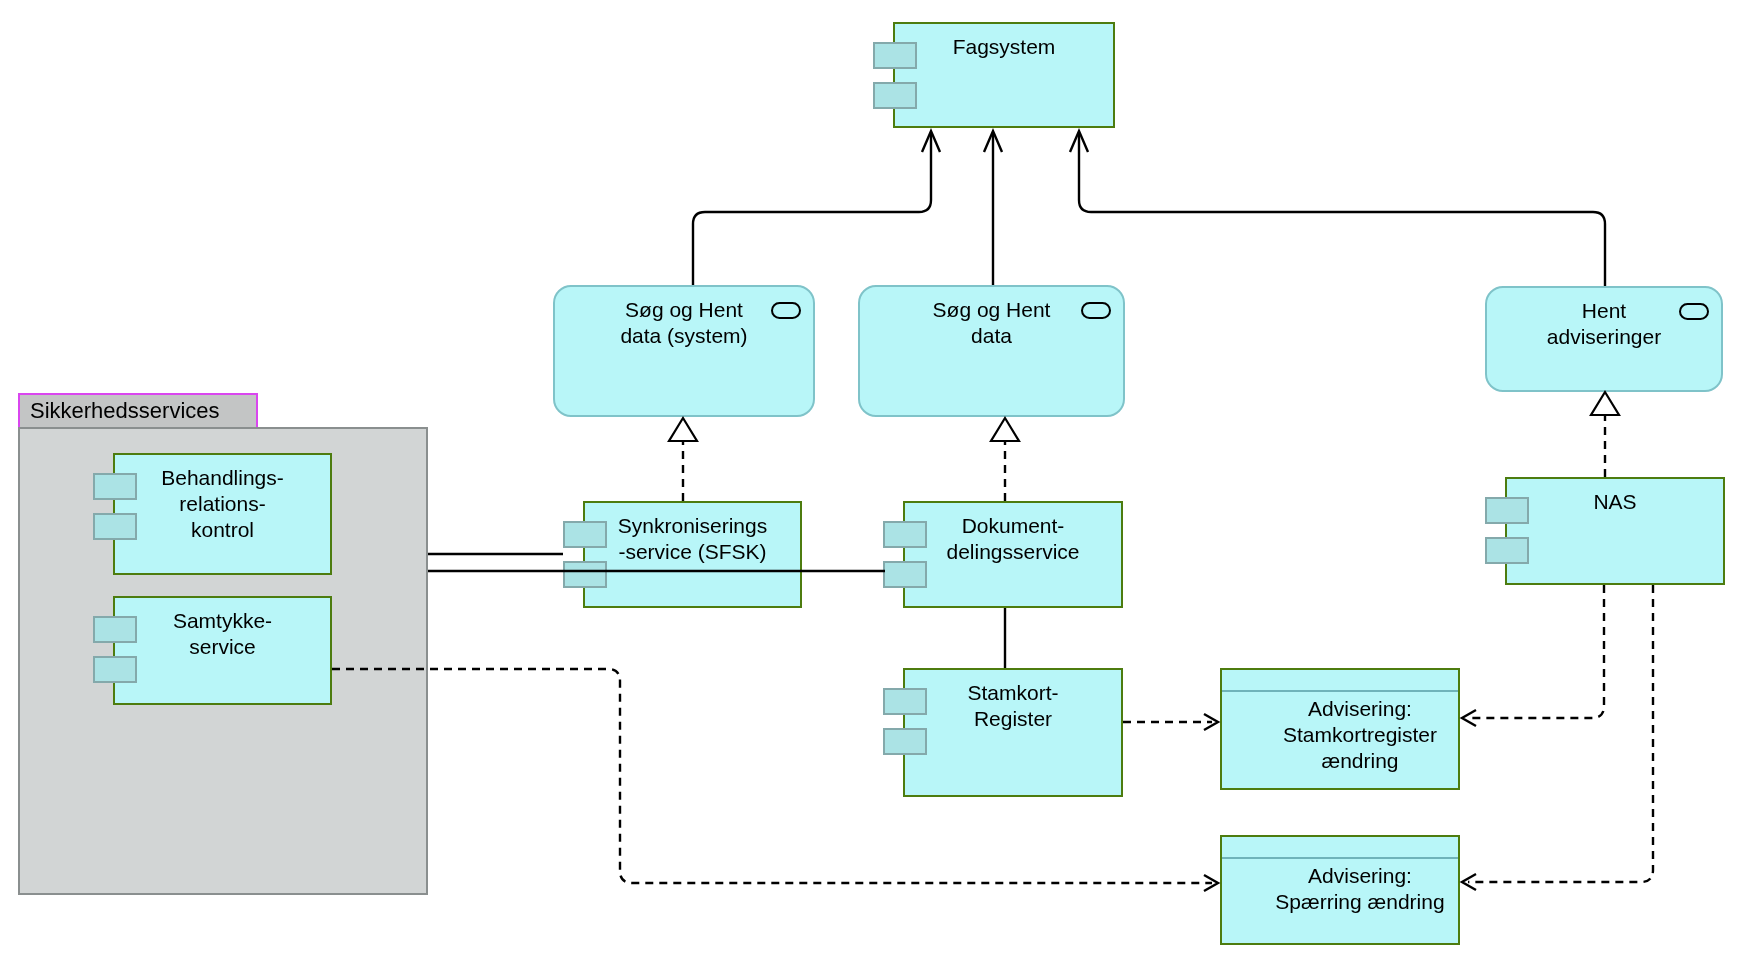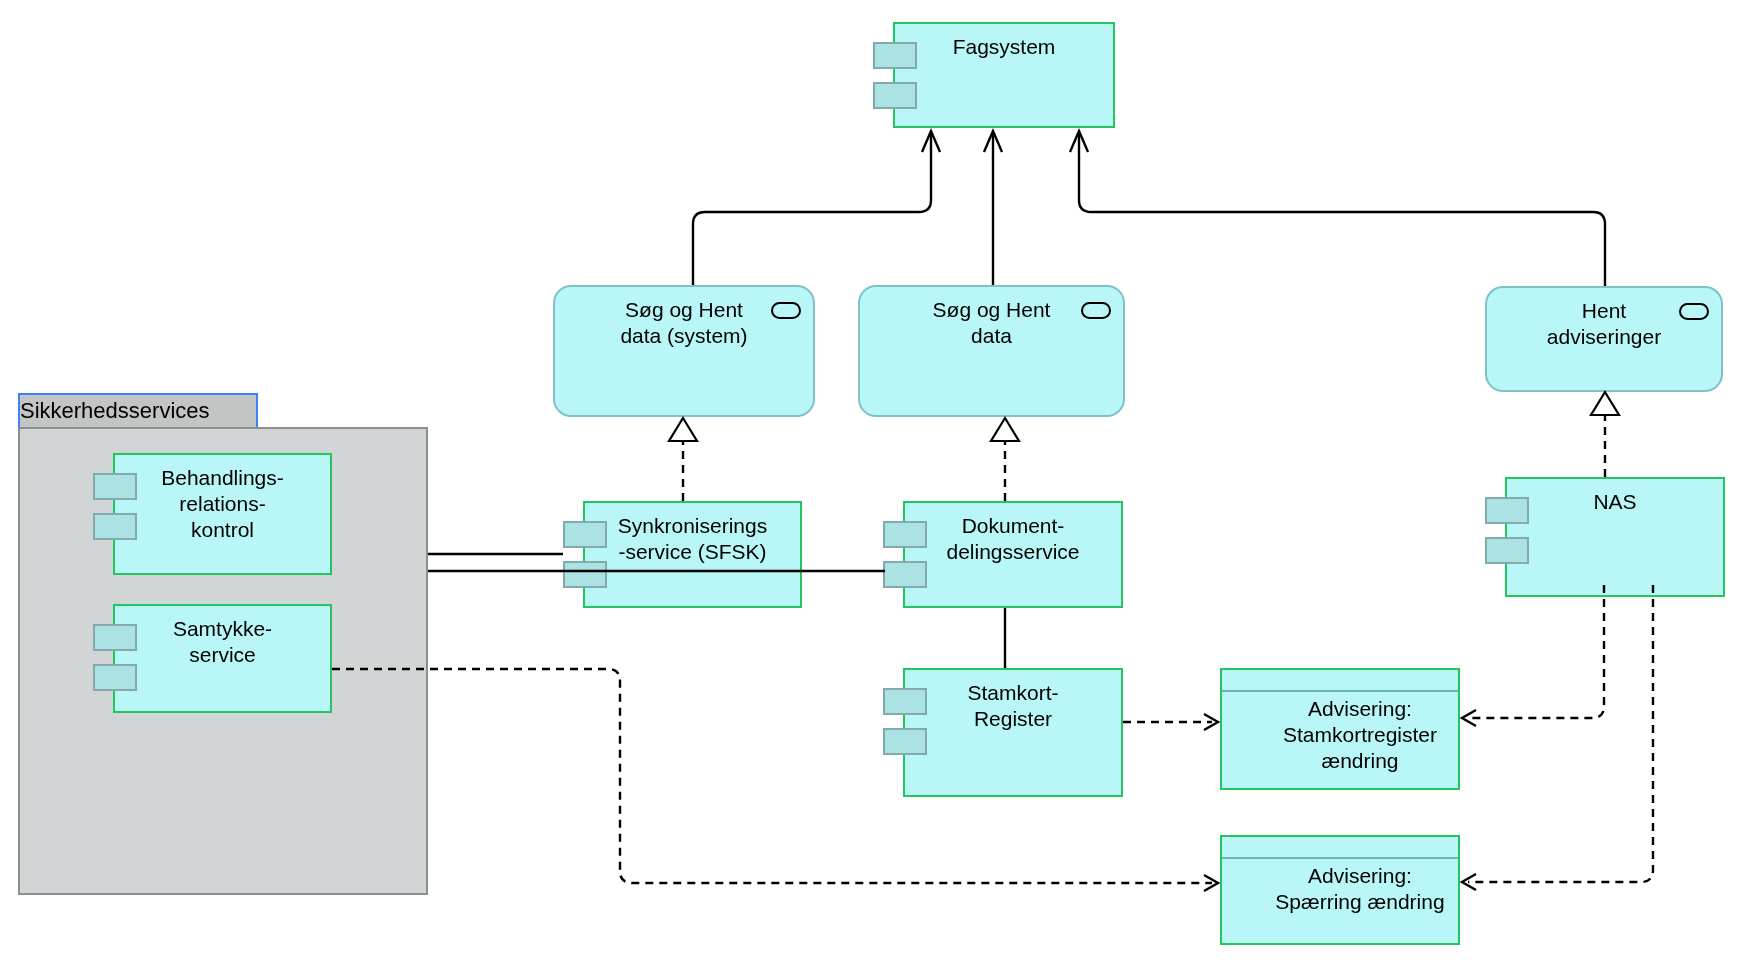--- a/index.html
+++ b/index.html
@@ -3,21 +3,21 @@
 <meta charset="utf-8">
 <style>
   html,body { margin:0; padding:0; background:#ffffff; }
   #canvas {
     position:relative; width:1744px; height:966px; background:#ffffff;
     font-family:"Liberation Sans", sans-serif; color:#000;
     overflow:hidden;
   }
   .node {
     position:absolute; box-sizing:border-box;
-    background:#b8f6f8; border:2px solid #22c55e;
+    background:#b8f6f8; border:2px solid #4d7c0f;
     font-size:21px; line-height:26px; text-align:center;
   }
   .label { display:block; white-space:pre-line; }
   .component { padding-top:10px; }
   .tab {
     position:absolute; left:-22px; width:44px; height:27px;
     box-sizing:border-box; background:#abe3e5; border:2px solid #84a9ab;
   }
   .tab.t1 { top:18px; }
   .tab.t2 { top:58px; }
@@ -29,22 +29,22 @@
     box-sizing:border-box; border:2.5px solid #000; border-radius:10px;
     background:transparent;
   }
   .queue { padding-top:26px;padding-left:40px; }
   .queue-header {
     position:absolute; top:0; left:0; right:0; height:20px;
     border-bottom:2px solid #6fb3ba;
   }
   .pkg-tab {
     position:absolute; box-sizing:border-box;
-    background:#c3c5c5; border:2px solid #3b82f6;
-    font-size:22px; line-height:32px; 
+    background:#c3c5c5; border:2px solid #d946ef;
+    font-size:22px; line-height:32px; padding-left:10px;
   }
   .pkg-body {
     position:absolute; box-sizing:border-box;
     background:#d2d5d5; border:2px solid #8a8f8f;
   }
   svg.edges {
     position:absolute; left:0; top:0; width:1744px; height:966px;
     pointer-events:none;
   }
   .e-solid  { fill:none; stroke:#000; stroke-width:2.4; }
@@ -63,21 +63,21 @@
   <div class="pkg-body" style="left:18px; top:427px; width:410px; height:468px;"></div>
 
   <div class="node component" style="left:113px; top:453px; width:219px; height:122px;">
     <span class="tab t1"></span>
     <span class="tab t2"></span>
     <span class="label">Behandlings-
 relations-
 kontrol</span>
   </div>
 
-  <div class="node component" style="left:113px; top:596px; width:219px; height:109px;margin-top:8px;">
+  <div class="node component" style="left:113px; top:596px; width:219px; height:109px;">
     <span class="tab t1"></span>
     <span class="tab t2"></span>
     <span class="label">Samtykke-
 service</span>
   </div>
 
 
   <div class="node component" style="left:893px; top:22px; width:222px; height:106px;">
     <span class="tab t1"></span>
     <span class="tab t2"></span>
@@ -116,21 +116,21 @@
 delingsservice</span>
   </div>
 
   <div class="node component" style="left:903px; top:668px; width:220px; height:129px;">
     <span class="tab t1"></span>
     <span class="tab t2"></span>
     <span class="label">Stamkort-
 Register</span>
   </div>
 
-  <div class="node component" style="left:1505px; top:477px; width:220px; height:120px;">
+  <div class="node component" style="left:1505px; top:477px; width:220px; height:108px;">
     <span class="tab t1"></span>
     <span class="tab t2"></span>
     <span class="label">NAS</span>
   </div>
 
   <div class="node queue" style="left:1220px; top:668px; width:240px; height:122px;">
     <span class="queue-header"></span>
     <span class="label">Advisering:
 Stamkortregister
 ændring</span>

